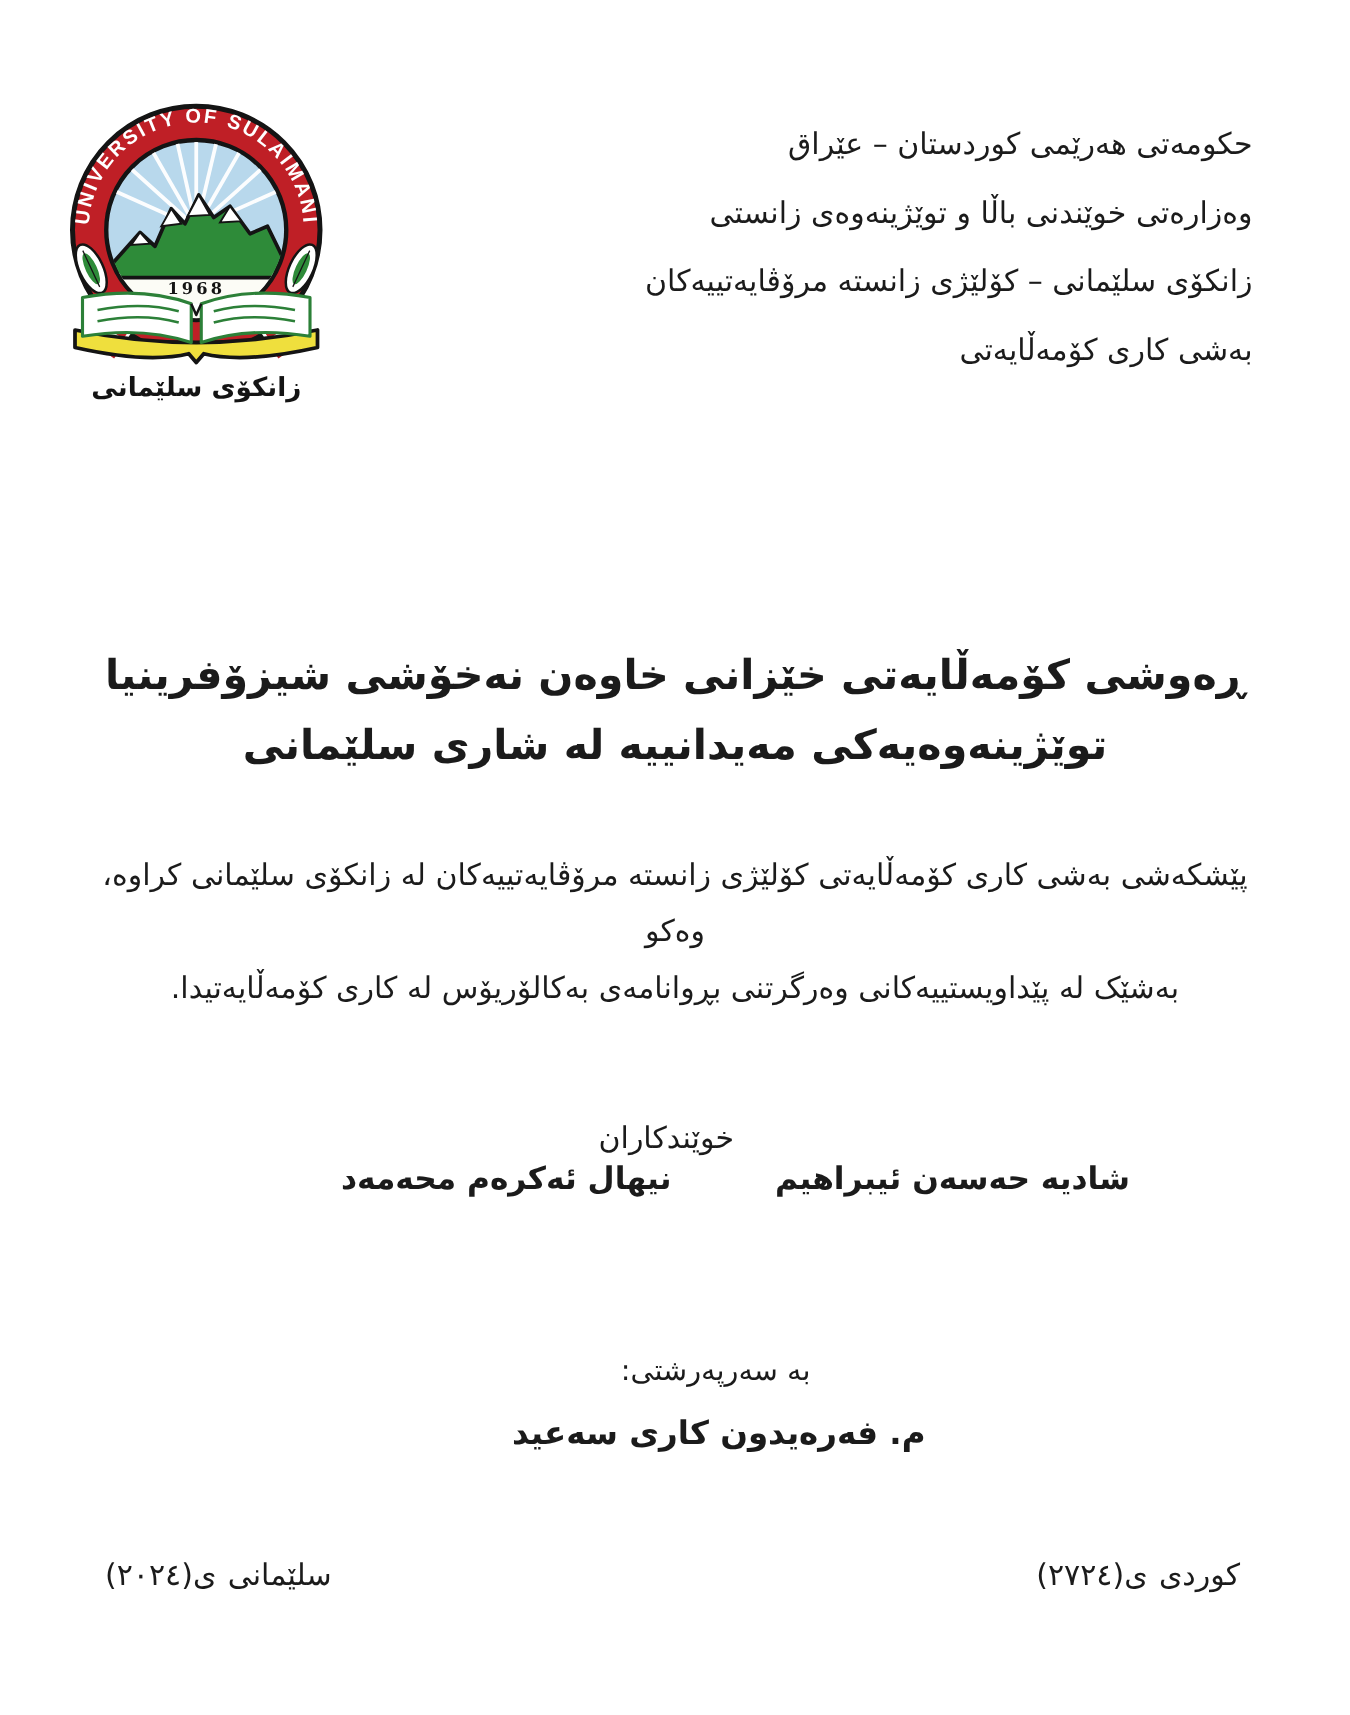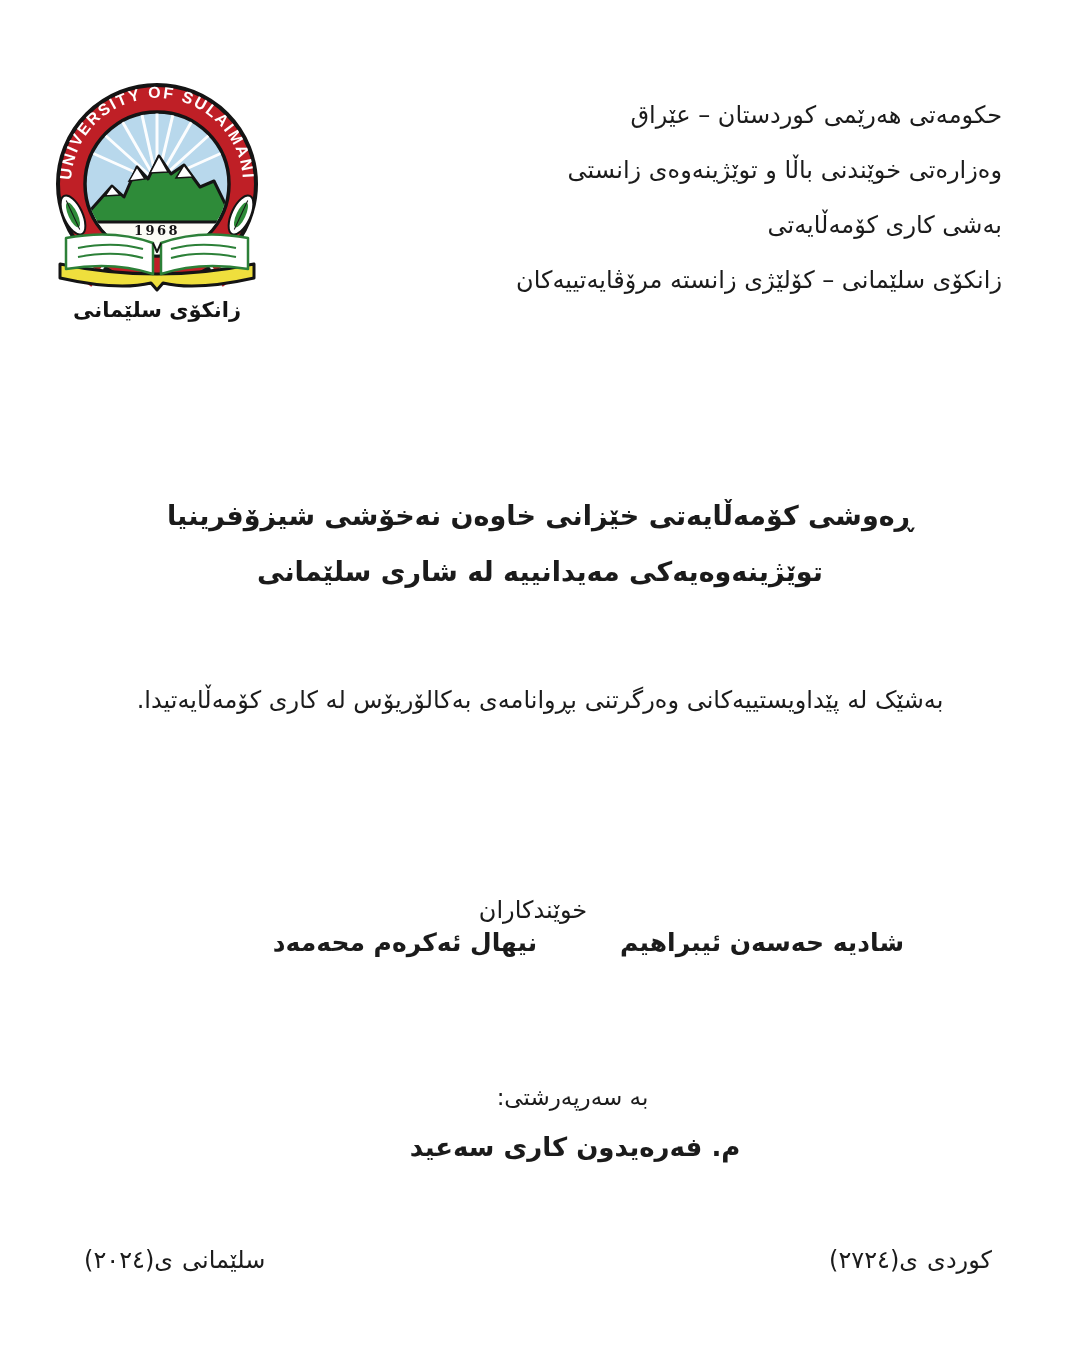--- a/index.html
+++ b/index.html
@@ -25,27 +25,27 @@
     right: 78px;
     direction: rtl;
     text-align: right;
     font-size: 24px;
     line-height: 55px;
     white-space: nowrap;
     margin-left: 38px;
   }
   .title-block {
     position: absolute;
-    top: 488px;
+    top: 512px;
     left: 0;
     width: 100%;
     text-align: center;
     direction: rtl;
     font-weight: 700;
-    font-size: 27px;
+    font-size: 33px;
     line-height: 56px;
   }
   .submission {
     position: absolute;
     top: 678px;
     left: 60px;
     right: 60px;
     direction: rtl;
     text-align: center;
     font-size: 24px;
@@ -178,30 +178,31 @@
         <textPath href="#arcPath" startOffset="50%">UNIVERSITY OF SULAIMANI</textPath>
       </text>
 
       <text x="129" y="237" text-anchor="middle" direction="rtl" font-size="21" font-weight="bold" letter-spacing="1" fill="#141414" font-family="'DejaVu Sans', sans-serif">زانكۆى سلێمانى</text>
     </svg>
   </div>
 
   <div class="header-block">
     <div>حكومەتی هەرێمی كوردستان – عێراق</div>
     <div>وەزارەتی خوێندنی باڵا و توێژینەوەی زانستی</div>
+    <div>زانكۆی سلێمانی – كۆلێژی زانستە مرۆڤایەتییەكان</div>
     <div>بەشی كاری كۆمەڵایەتی</div>
-    <div>زانكۆی سلێمانی – كۆلێژی زانستە مرۆڤایەتییەكان</div>
   </div>
 
   <div class="title-block">
     <div>ڕەوشی كۆمەڵایەتی خێزانی خاوەن نەخۆشی شیزۆفرینیا</div>
     <div>توێژینەوەیەكی مەیدانییە لە شاری سلێمانی</div>
   </div>
 
   <div class="submission">
+    <div>پێشكەشی بەشی كاری كۆمەڵایەتی كۆلێژی زانستە مرۆڤایەتییەكان لە زانكۆی سلێمانی كراوە، وەكو</div>
     <div>بەشێک لە پێداویستییەكانی وەرگرتنی بڕوانامەی بەكالۆریۆس لە كاری كۆمەڵایەتیدا.</div>
   </div>
 
   <div class="students-heading">خوێندكاران</div>
   <div class="student-name name-right">شادیه حەسەن ئیبراهیم</div>
   <div class="student-name name-left">نیهال ئەكرەم محەمەد</div>
 
   <div class="supervisor-heading">بە سەرپەرشتی:</div>
   <div class="supervisor-name">م. فەرەیدون كاری سەعید</div>
 

